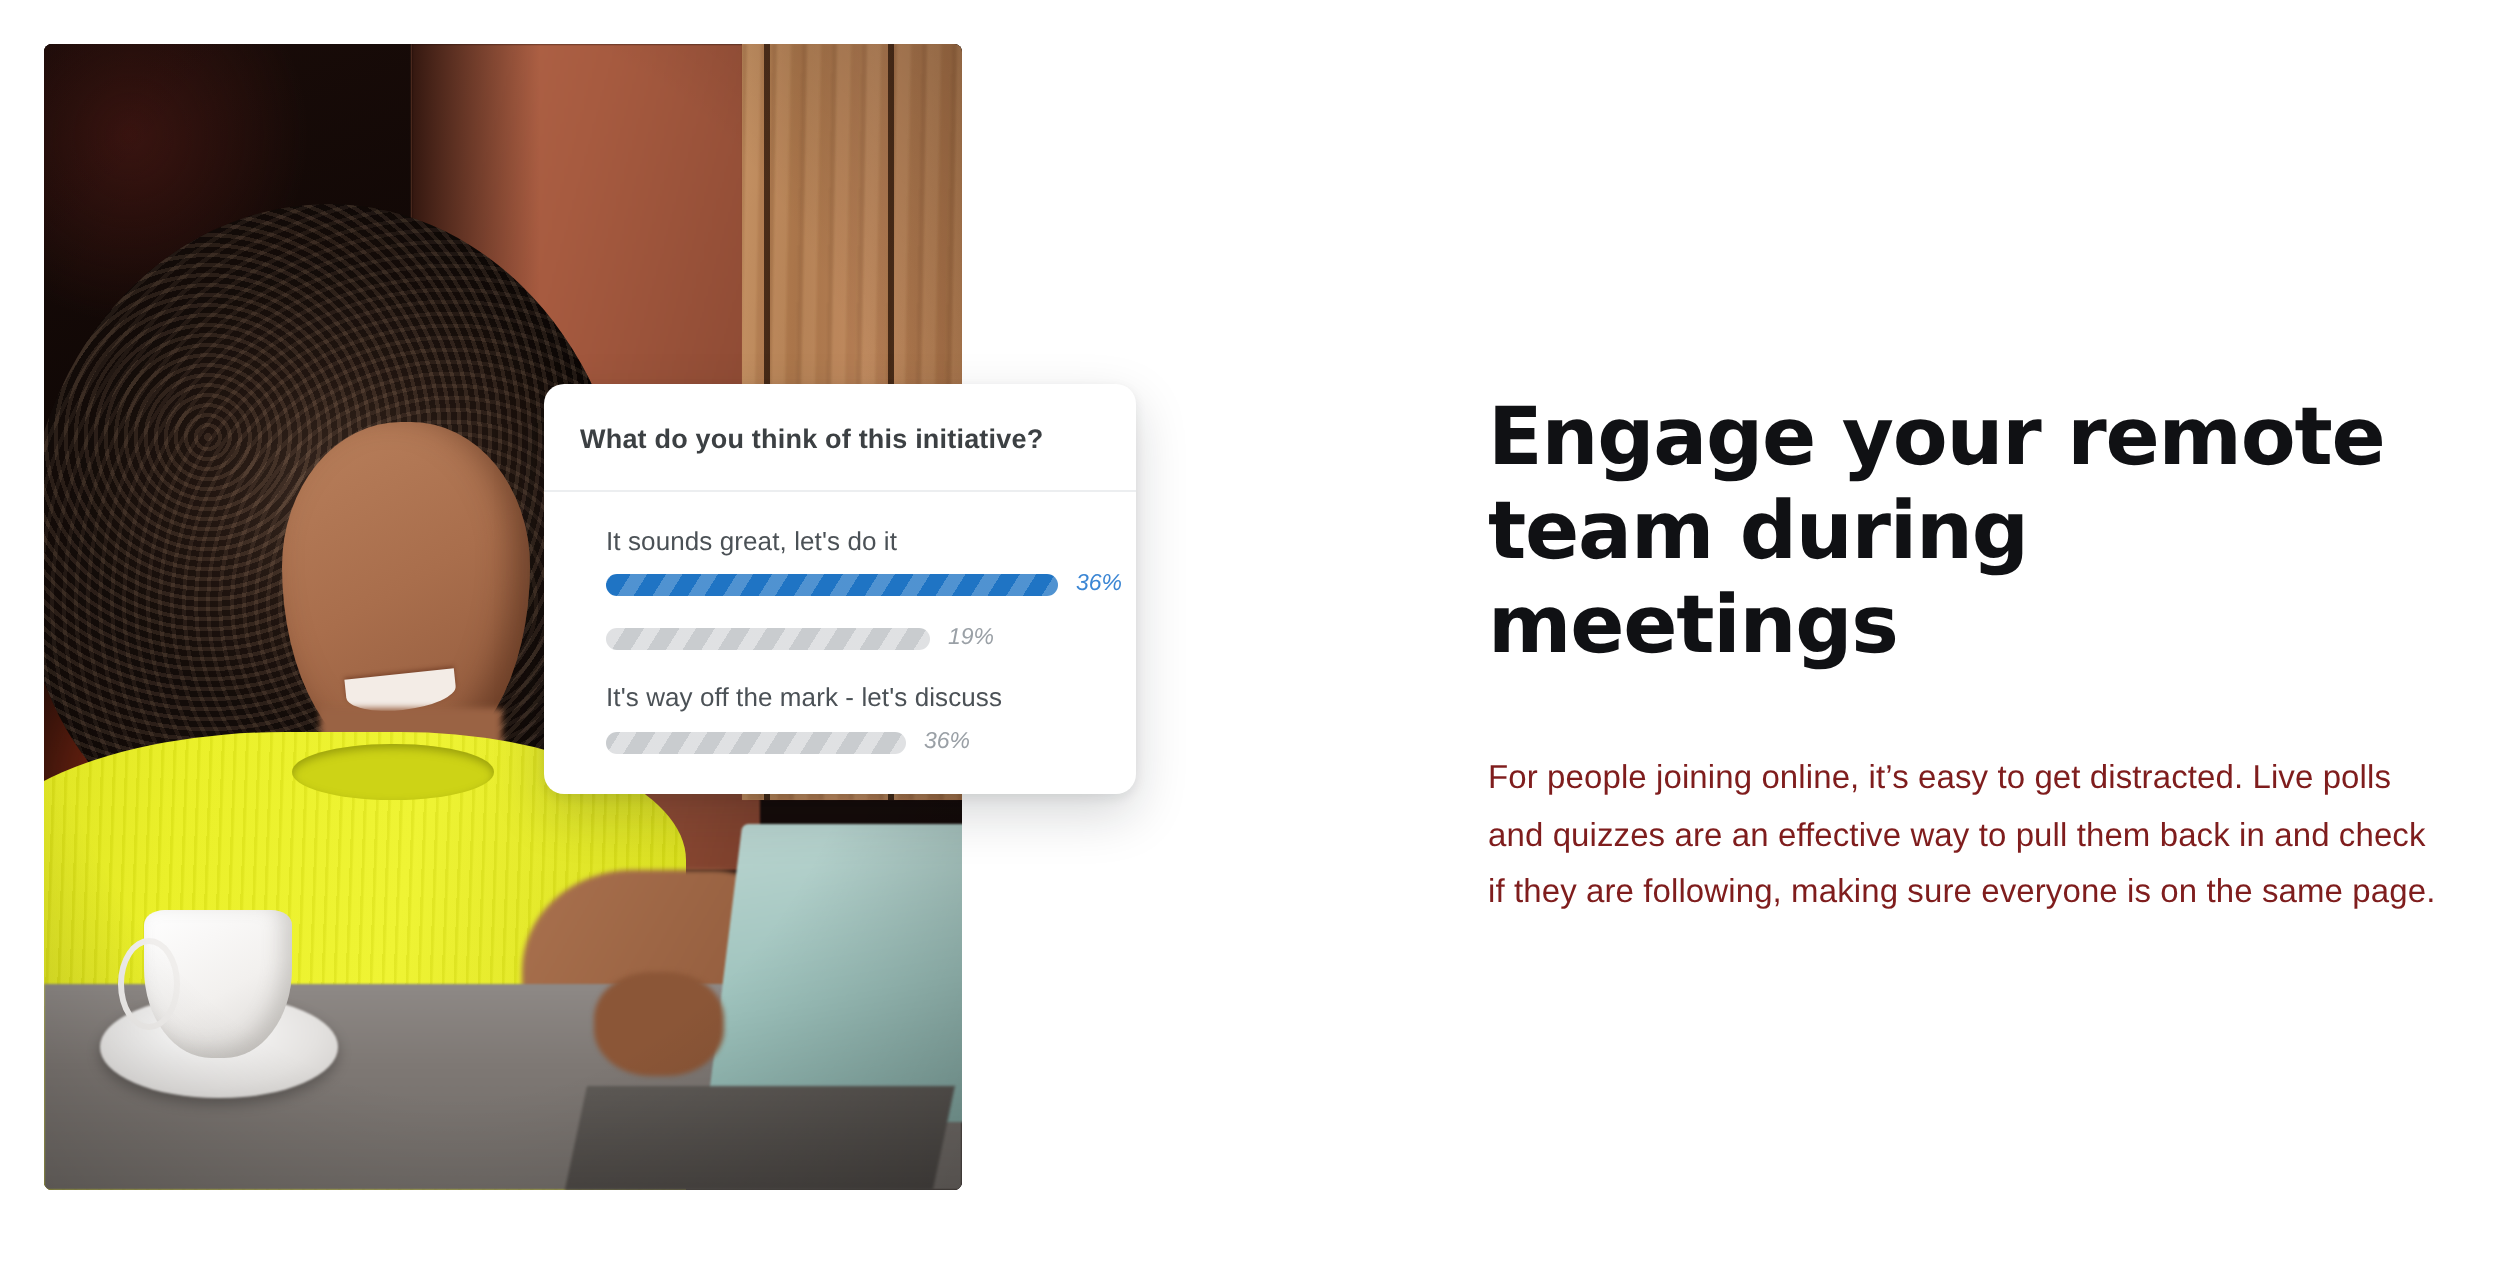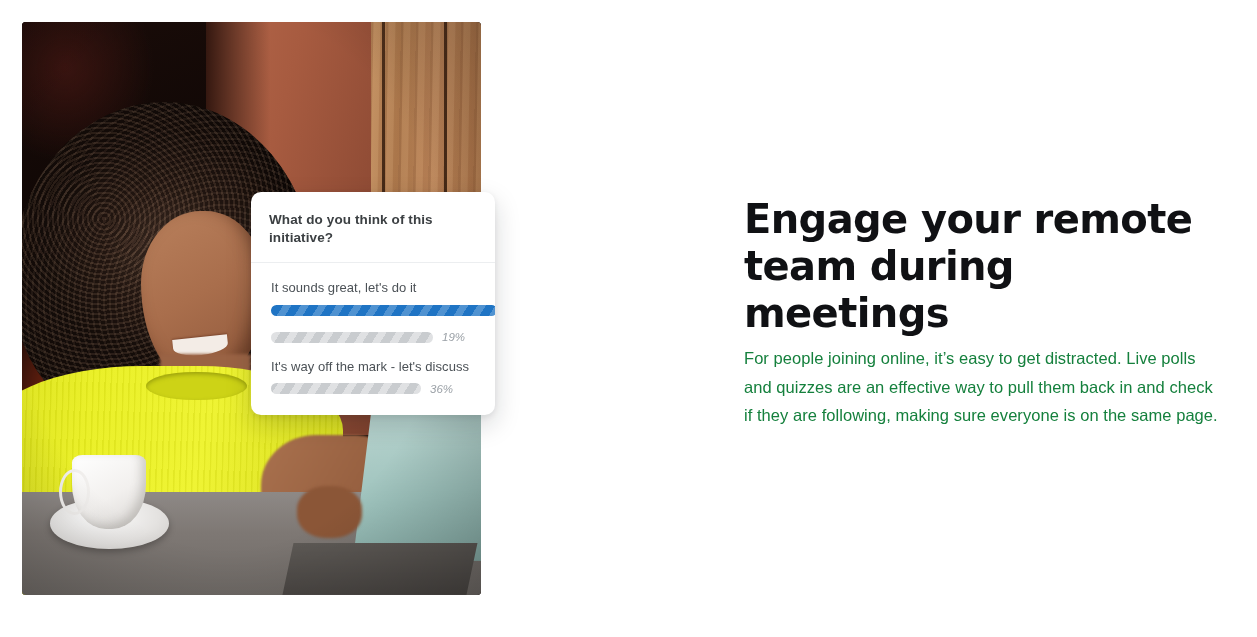--- a/index.html
+++ b/index.html
@@ -262,41 +262,41 @@
   }
   .ph-vignette {
     position: absolute;
     inset: 0;
     background: radial-gradient(ellipse 85% 85% at 45% 45%, rgba(0,0,0,0) 55%, rgba(0,0,0,.30) 100%);
   }
 
   
   .poll-card {
     position: absolute;
-    left: 251px;
+    left: 272px;
     top: 192px;
-    width: 244px;
+    width: 296px;
     border-radius: 10px;
     background: #ffffff;
     box-shadow: 0 10px 26px rgba(18,22,28,.17), 0 2px 6px rgba(18,22,28,.08);
     overflow: hidden;
   }
   .poll-header {
     padding: 19px 18px 16px 18px;
     border-bottom: 1px solid #eceef0;
   }
   .poll-question {
     font-size: 13.5px;
     font-weight: bold;
     color: #3c4043;
     letter-spacing: .1px;
     line-height: 1.3;
   }
   .poll-body {
-    padding: 16px 18px 20px 20px;
+    padding: 16px 18px 20px 31px;
   }
   .poll-option + .poll-option {
     margin-top: 15px;
   }
   .opt-label {
     font-size: 13px;
     color: #4b5156;
     line-height: 1.38;
     letter-spacing: .05px;
   }
@@ -343,24 +343,24 @@
   .headline {
     font-family: "DejaVu Sans", sans-serif;
     font-size: 40px;
     font-weight: bold;
     line-height: 1.17;
     color: #101114;
     letter-spacing: -0.6px;
     margin: 0;
   }
   .body-copy {
-    margin: 8px 0 0 0;
+    margin: 39px 0 0 0;
     font-size: 16.5px;
     line-height: 1.72;
-    color: #15803d;
+    color: #7f1d1d;
     letter-spacing: .05px;
   }
 </style>
 </head>
 <body>
 
 <div class="feature">
 
   <div class="photo-wrap">
     <div class="photo">

